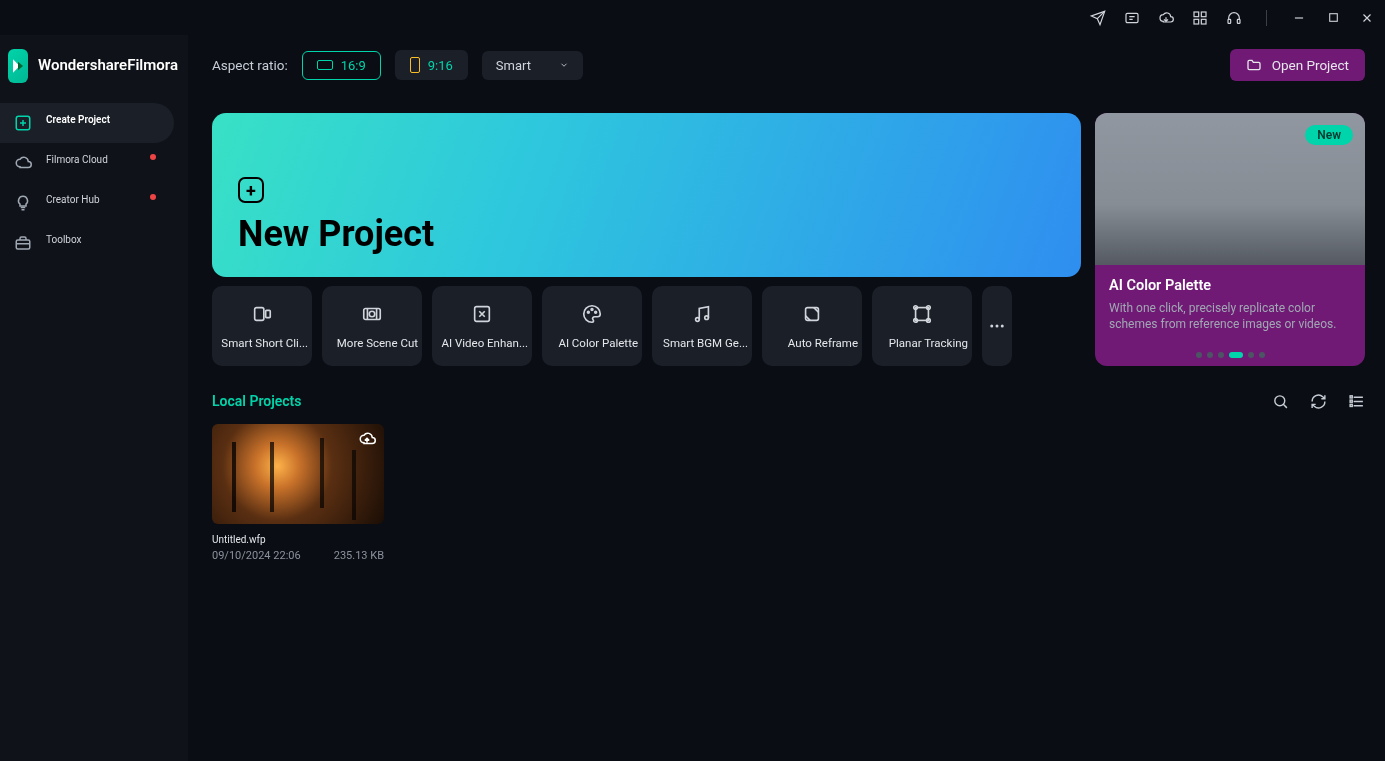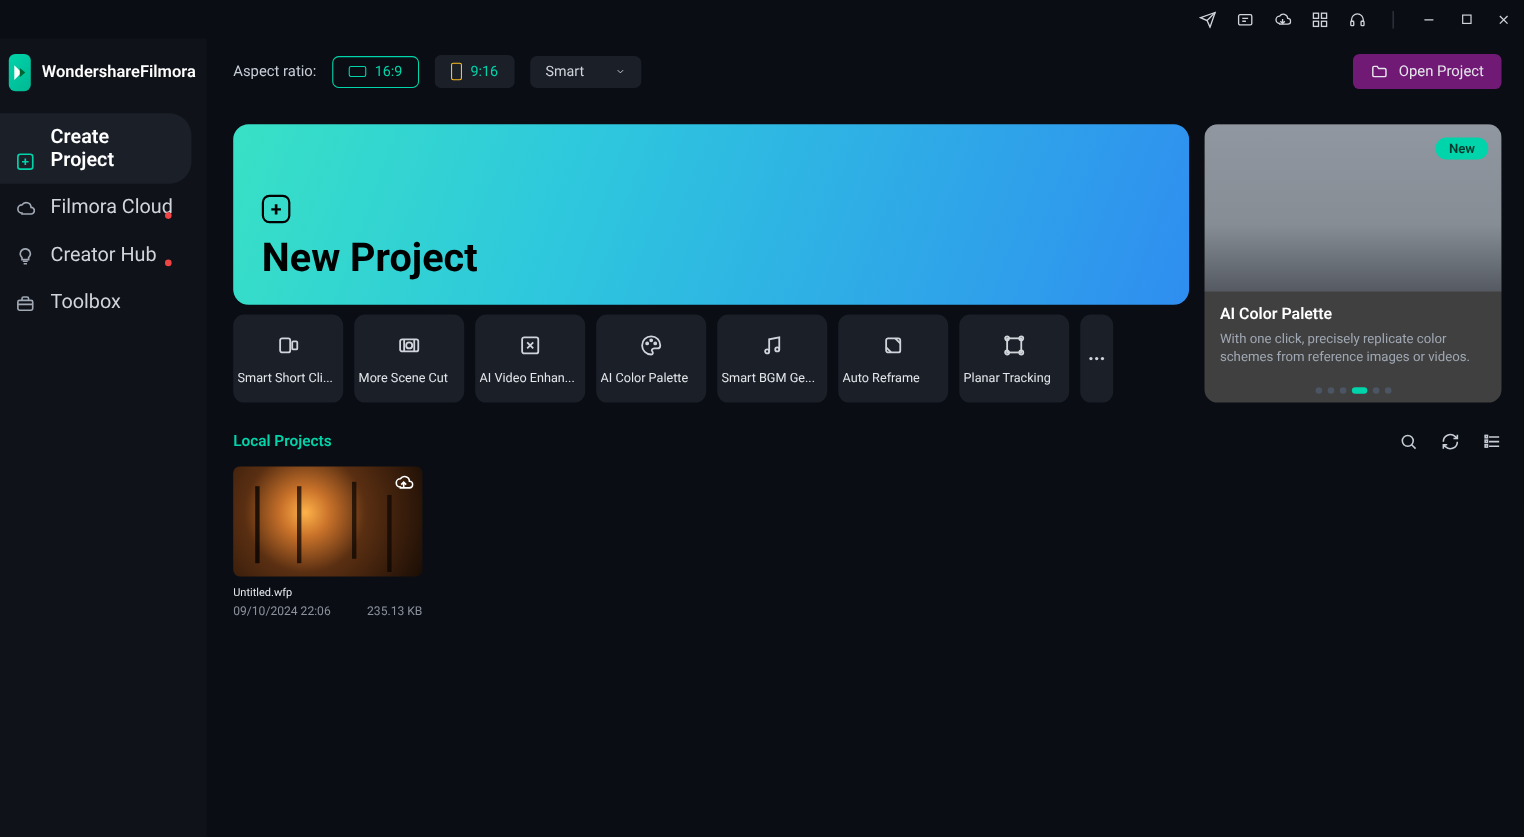--- a/index.html
+++ b/index.html
@@ -5,54 +5,54 @@
 * { margin: 0; padding: 0; box-sizing: border-box; font-family: -apple-system, BlinkMacSystemFont, "Segoe UI", Roboto, sans-serif; }
 body { background: #0a0d14; color: #e5e7eb; width: 1385px; height: 761px; overflow: hidden; display: flex; flex-direction: column; }
 .titlebar { height: 35px; display: flex; justify-content: flex-end; align-items: center; padding-right: 10px; gap: 18px; }
 .titlebar .icon { width: 16px; height: 16px; display: flex; align-items: center; justify-content: center; color: #d1d5db; cursor: pointer; }
 .titlebar .sep { width: 1px; height: 16px; background: #3a3f4a; margin: 0 6px; }
 .app { flex: 1; display: flex; }
 .sidebar { width: 188px; background: #0f1319; display: flex; flex-direction: column; padding-top: 8px; }
 .brand { display: flex; align-items: center; gap: 10px; padding: 6px 12px 20px 8px; }
 .brand-logo { width: 34px; height: 34px; background: linear-gradient(135deg, #00d4aa, #00b894); border-radius: 6px; display: flex; align-items: center; justify-content: center; }
 .brand-text { display: flex; flex-direction: row; line-height: 1.15; font-weight: 600; color: #fff; font-size: 15px; }
-.nav-item { display: flex; align-items: flex-end; gap: 14px; padding: 11px 14px; font-size: 18px; color: #d1d5db; cursor: pointer; border-radius: 0 20px 20px 0; position: relative; margin-right: 14px; }
+.nav-item { display: flex; align-items: flex-start; gap: 14px; padding: 11px 14px; font-size: 10px; color: #d1d5db; cursor: pointer; border-radius: 0 20px 20px 0; position: relative; margin-right: 14px; }
 .nav-item.active { background: #1a1f28; color: #fff; font-weight: 600; }
 .nav-item .ni-icon { width: 18px; height: 18px; display: flex; align-items: center; justify-content: center; color: #a0a8b3; }
 .nav-item.active .ni-icon { color: #00d4aa; }
 .nav-item .dot { width: 6px; height: 6px; background: #ef4444; border-radius: 50%; position: absolute; right: 18px; }
 .main { flex: 1; padding: 10px 20px 20px 24px; overflow: hidden; }
 .toprow { display: flex; align-items: center; gap: 14px; margin-bottom: 28px; height: 40px; }
 .toprow .label { font-size: 13.5px; color: #c7cdd6; }
 .chip { display: flex; align-items: center; gap: 8px; padding: 6px 14px; border-radius: 6px; background: #1a1f28; font-size: 13px; cursor: pointer; border: 1px solid transparent; }
 .chip.active { border-color: #00d4aa; background: transparent; color: #00d4aa; }
 .chip .ratio-icon { width: 16px; height: 10px; border: 1.5px solid currentColor; border-radius: 2px; }
 .chip .ratio-icon.v { width: 10px; height: 16px; border-color: #fbbf24; }
 .chip.vchip { color: #fff; }
 .chip.vchip span { color: #00d4aa; }
 .more-chip { display: flex; align-items: center; gap: 28px; padding: 7px 14px; border-radius: 6px; background: #1a1f28; font-size: 13px; cursor: pointer; color: #d1d5db; }
 .spacer { flex: 1; }
 .open-btn { display: flex; align-items: center; gap: 10px; padding: 8px 16px; border-radius: 6px; background: #701a75; font-size: 13.5px; cursor: pointer; color: #e5e7eb; }
 .hero-row { display: flex; gap: 14px; }
 .new-project { flex: 1; height: 165px; border-radius: 14px; background: linear-gradient(110deg, #38e1c5 0%, #2ec8dd 35%, #2f8ef0 100%); padding: 22px 26px; display: flex; flex-direction: column; justify-content: flex-end; cursor: pointer; color: #000; gap: 10px; }
 .np-icon { width: 26px; height: 26px; border: 2.5px solid #000; border-radius: 7px; display: flex; align-items: center; justify-content: center; font-size: 18px; font-weight: 700; }
 .np-title { font-size: 36px; font-weight: 700; }
-.feature-card { width: 270px; height: 253px; border-radius: 12px; background: #404040; overflow: hidden; display: flex; flex-direction: column; position: relative; }
+.feature-card { width: 270px; height: 253px; border-radius: 12px; background: #701a75; overflow: hidden; display: flex; flex-direction: column; position: relative; }
 .feature-img { height: 152px; background: linear-gradient(180deg, #9097a0 0%, #868d95 60%, #555a62 100%); position: relative; }
 .badge-new { position: absolute; top: 12px; right: 12px; background: #00d4aa; color: #003a2f; font-size: 12px; font-weight: 600; padding: 3px 12px; border-radius: 12px; }
 .feature-body { padding: 12px 14px 8px; flex: 1; }
 .feature-title { font-size: 14.5px; font-weight: 600; color: #fff; margin-bottom: 6px; }
 .feature-desc { font-size: 12px; color: #a0a8b3; line-height: 1.35; max-height: 32px; overflow: hidden; }
 .dots { display: flex; gap: 5px; justify-content: center; padding-bottom: 8px; }
 .dot-ind { width: 6px; height: 6px; border-radius: 3px; background: #4b5563; }
 .dot-ind.on { width: 14px; background: #00d4aa; }
 .tools-row { display: flex; gap: 10px; margin-top: 9px; }
 .tool { width: 100px; height: 80px; background: #1a1f28; border-radius: 10px; display: flex; flex-direction: column; align-items: center; justify-content: center; gap: 10px; cursor: pointer; padding: 8px 4px; }
 .tool-icon { width: 24px; height: 24px; display: flex; align-items: center; justify-content: center; color: #d1d5db; }
-.tool-label { font-size: 11.5px; color: #e5e7eb; text-align: left; white-space: nowrap; overflow: hidden; text-overflow: ellipsis; width: 92px; }
+.tool-label { font-size: 11.5px; color: #e5e7eb; text-align: right; white-space: nowrap; overflow: hidden; text-overflow: ellipsis; width: 92px; }
 .tool.more { width: 30px; align-items: center; justify-content: center; }
 .section-row { display: flex; align-items: center; margin-top: 26px; gap: 45px; }
 .section-title { font-size: 14px; font-weight: 600; color: #00d4aa; }
 .sr-icons { margin-left: auto; display: flex; gap: 20px; color: #c7cdd6; }
 .sr-icons .ico { cursor: pointer; width: 18px; height: 18px; display: flex; align-items: center; justify-content: center; }
 .projects { display: flex; gap: 16px; margin-top: 14px; }
 .project { width: 172px; cursor: pointer; }
 .thumb { width: 172px; height: 100px; border-radius: 6px; background: radial-gradient(circle at 38% 42%, #ffb34a 0%, #c9722a 18%, #5a2f12 45%, #1a0d05 100%); position: relative; overflow: hidden; }
 .thumb::after { content: ''; position: absolute; left: 20px; top: 18px; width: 4px; height: 70px; background: rgba(0,0,0,0.75); box-shadow: 38px 0 0 rgba(0,0,0,0.7), 88px -4px 0 rgba(0,0,0,0.65), 120px 8px 0 rgba(0,0,0,0.6); }
 .cloud-ico { position: absolute; top: 6px; right: 8px; color: #fff; width: 18px; height: 18px; }

